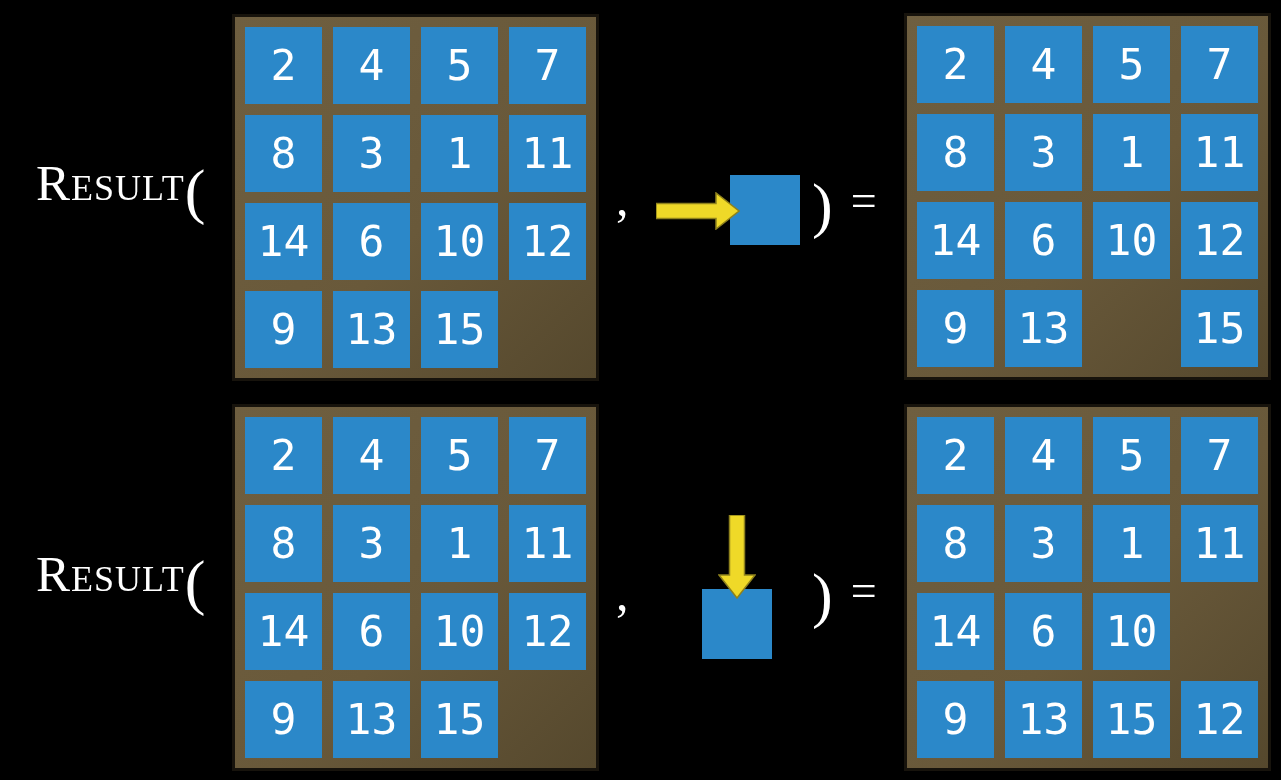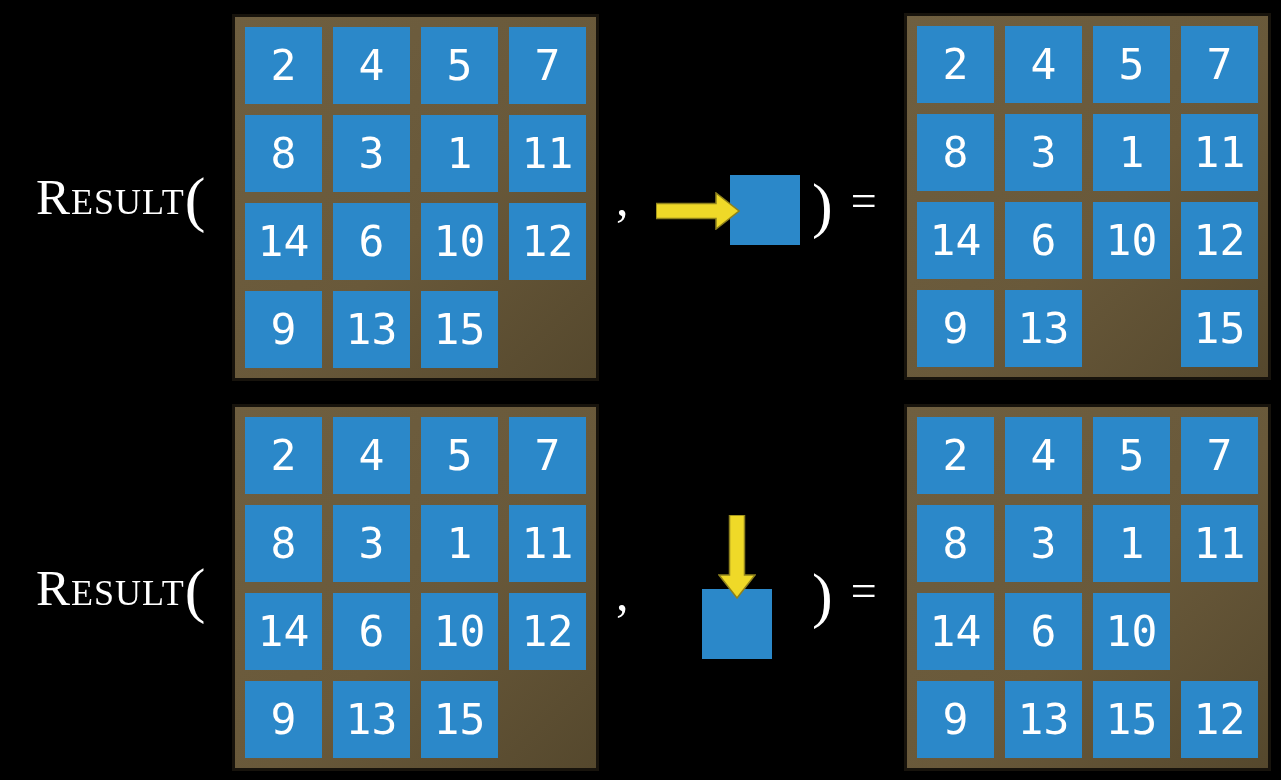--- a/index.html
+++ b/index.html
@@ -16,21 +16,21 @@
     gap:11px;
   }
   .cell{display:flex;align-items:center;justify-content:center;}
   .tile{
     background:#2b88c9;color:#fff;
     font-family:"DejaVu Sans Mono",monospace;font-size:43px;line-height:1;
   }
   .hole{background:transparent;}
   
   .expr{
-    position:absolute;display:flex;align-items:center;height:78px;
+    position:absolute;display:flex;align-items:flex-start;height:78px;
     color:#fff;white-space:nowrap;
   }
   .fname{font-variant:small-caps;font-size:51px;letter-spacing:1px;line-height:1;}
   .paren{font-size:62px;line-height:1;font-weight:400;position:relative;top:2px;}
   .comma{
     position:absolute;color:#fff;font-size:50px;line-height:1;
   }
   .close-eq{
     position:absolute;display:flex;align-items:center;height:62px;gap:18px;color:#fff;
   }

